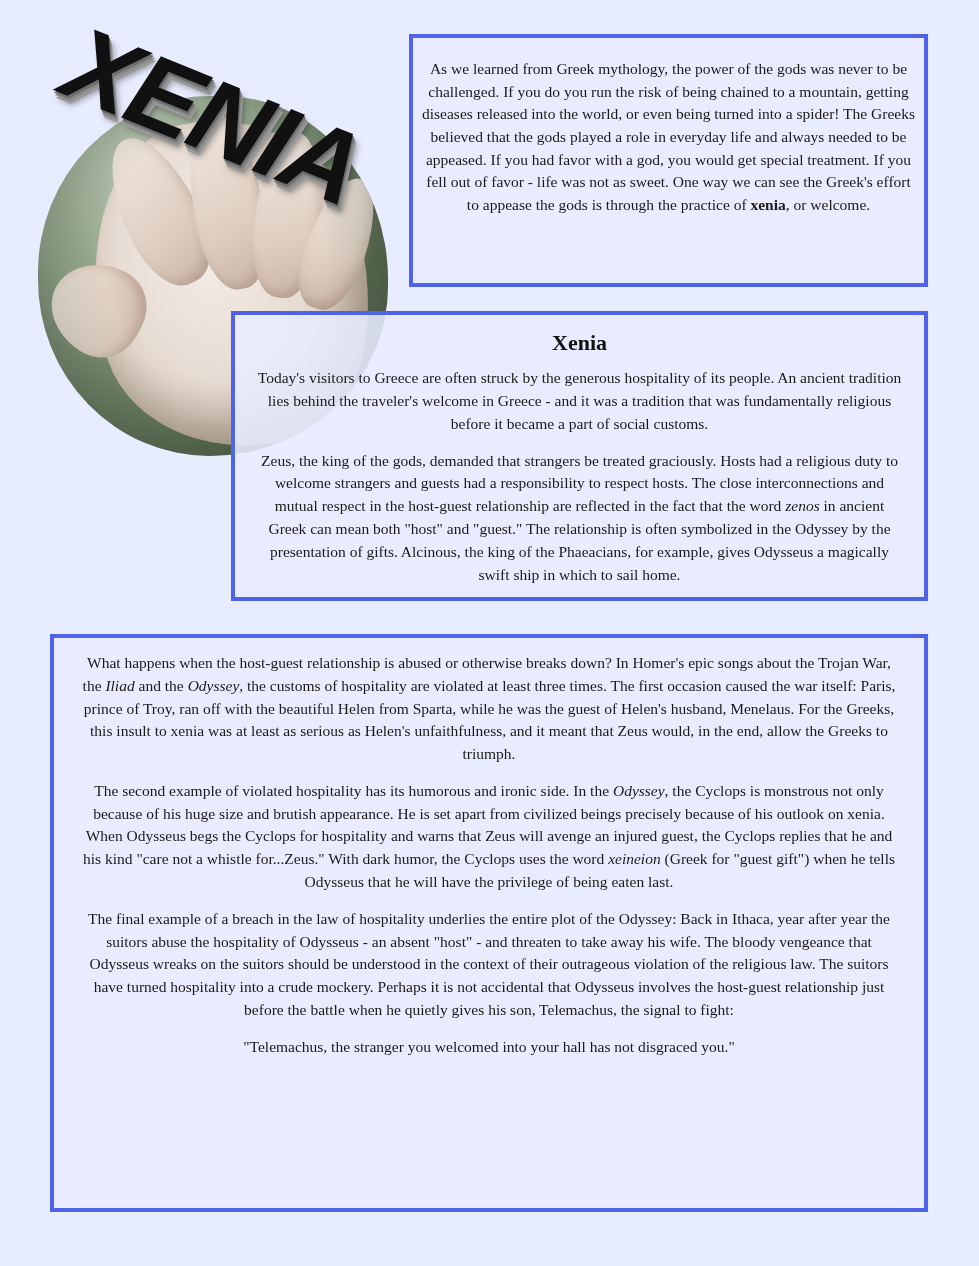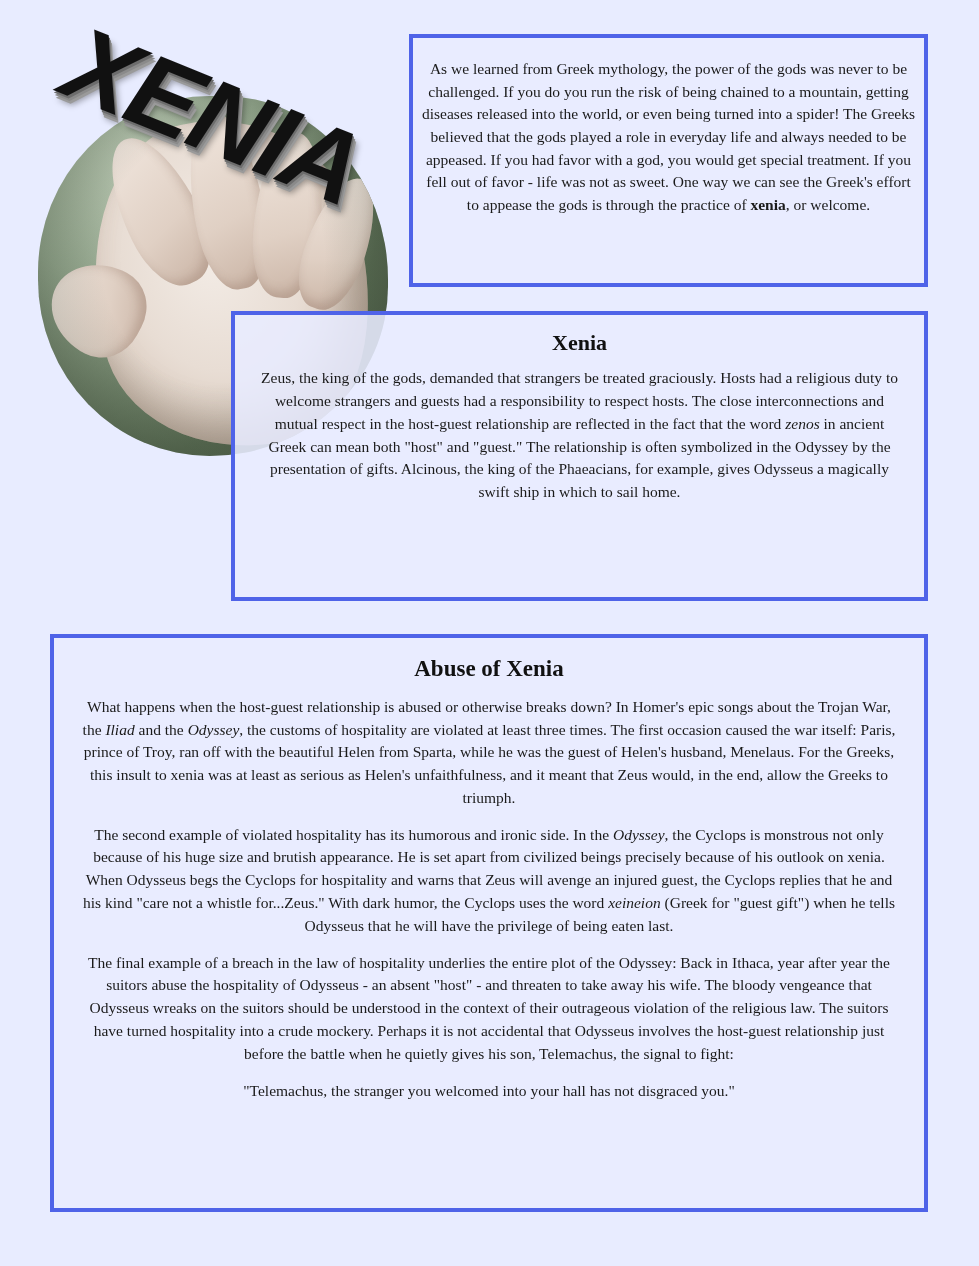--- a/index.html
+++ b/index.html
@@ -162,22 +162,22 @@
 </div>
 
 <section class="box" id="intro-box">
   <p>
     <span>As we learned from Greek mythology, the power of the gods was never to be challenged.  If you do you run the risk of being chained to a mountain, getting diseases released into the world, or even being turned into a spider! The Greeks believed that the gods played a role in everyday life and always needed to be appeased. If you had favor with a god, you would get special treatment. If you fell out of favor - life was not as sweet. One way we can see the Greek's effort to appease the gods is through the practice of <strong>xenia</strong>, or welcome.</span>
   </p>
 </section>
 
 <section class="box" id="xenia-box">
   <h2>Xenia</h2>
+  <p>Today's visitors to Greece are often struck by the generous hospitality of its people. An ancient tradition lies behind the traveler's welcome in Greece - and it was a tradition that was fundamentally religious before it became a part of social customs.</p>
   <p>Zeus, the king of the gods, demanded that strangers be treated graciously. Hosts had a religious duty to welcome strangers and guests had a responsibility to respect hosts.  The close interconnections and mutual respect in the host-guest relationship are reflected in the fact that the word <em>zenos</em> in ancient Greek can mean both "host" and "guest." The relationship is often symbolized in the Odyssey by the presentation of gifts. Alcinous, the king of the Phaeacians, for example, gives Odysseus a magically swift ship in which to sail home.</p>
 </section>
 
 <section class="box" id="abuse-box">
-  <h2>Abuse of Xenia</h2>
   <p>What happens when the host-guest relationship is abused or otherwise breaks down? In Homer's epic songs about the Trojan War, the <em>Iliad</em> and the <em>Odyssey</em>, the customs of hospitality are violated at least three times. The first occasion caused the war itself: Paris, prince of Troy, ran off with the beautiful Helen from Sparta, while he was the guest of Helen's husband, Menelaus. For the Greeks, this insult to xenia was at least as serious as Helen's unfaithfulness, and it meant that Zeus would, in the end, allow the Greeks to triumph.</p>
   <p>The second example of violated hospitality has its humorous and ironic side. In the <em>Odyssey</em>, the Cyclops is monstrous not only because of his huge size and brutish appearance. He is set apart from civilized beings precisely because of his outlook on xenia. When Odysseus begs the Cyclops for hospitality and warns that Zeus will avenge an injured guest, the Cyclops replies that he and his kind "care not a whistle for...Zeus." With dark humor, the Cyclops uses the word <em>xeineion</em> (Greek for "guest gift") when he tells Odysseus that he will have the privilege of being eaten last.</p>
   <p>The final example of a breach in the law of hospitality underlies the entire plot of the Odyssey: Back in Ithaca, year after year the suitors abuse the hospitality of Odysseus - an absent "host" - and threaten to take away his wife. The bloody vengeance that Odysseus wreaks on the suitors should be understood in the context of their outrageous violation of the religious law. The suitors have turned hospitality into a crude mockery. Perhaps it is not accidental that Odysseus involves the host-guest relationship just before the battle when he quietly gives his son, Telemachus, the signal to fight:</p>
   <p>"Telemachus, the stranger you welcomed into your hall has not disgraced you."</p>
 </section>
 
 </body></html>

